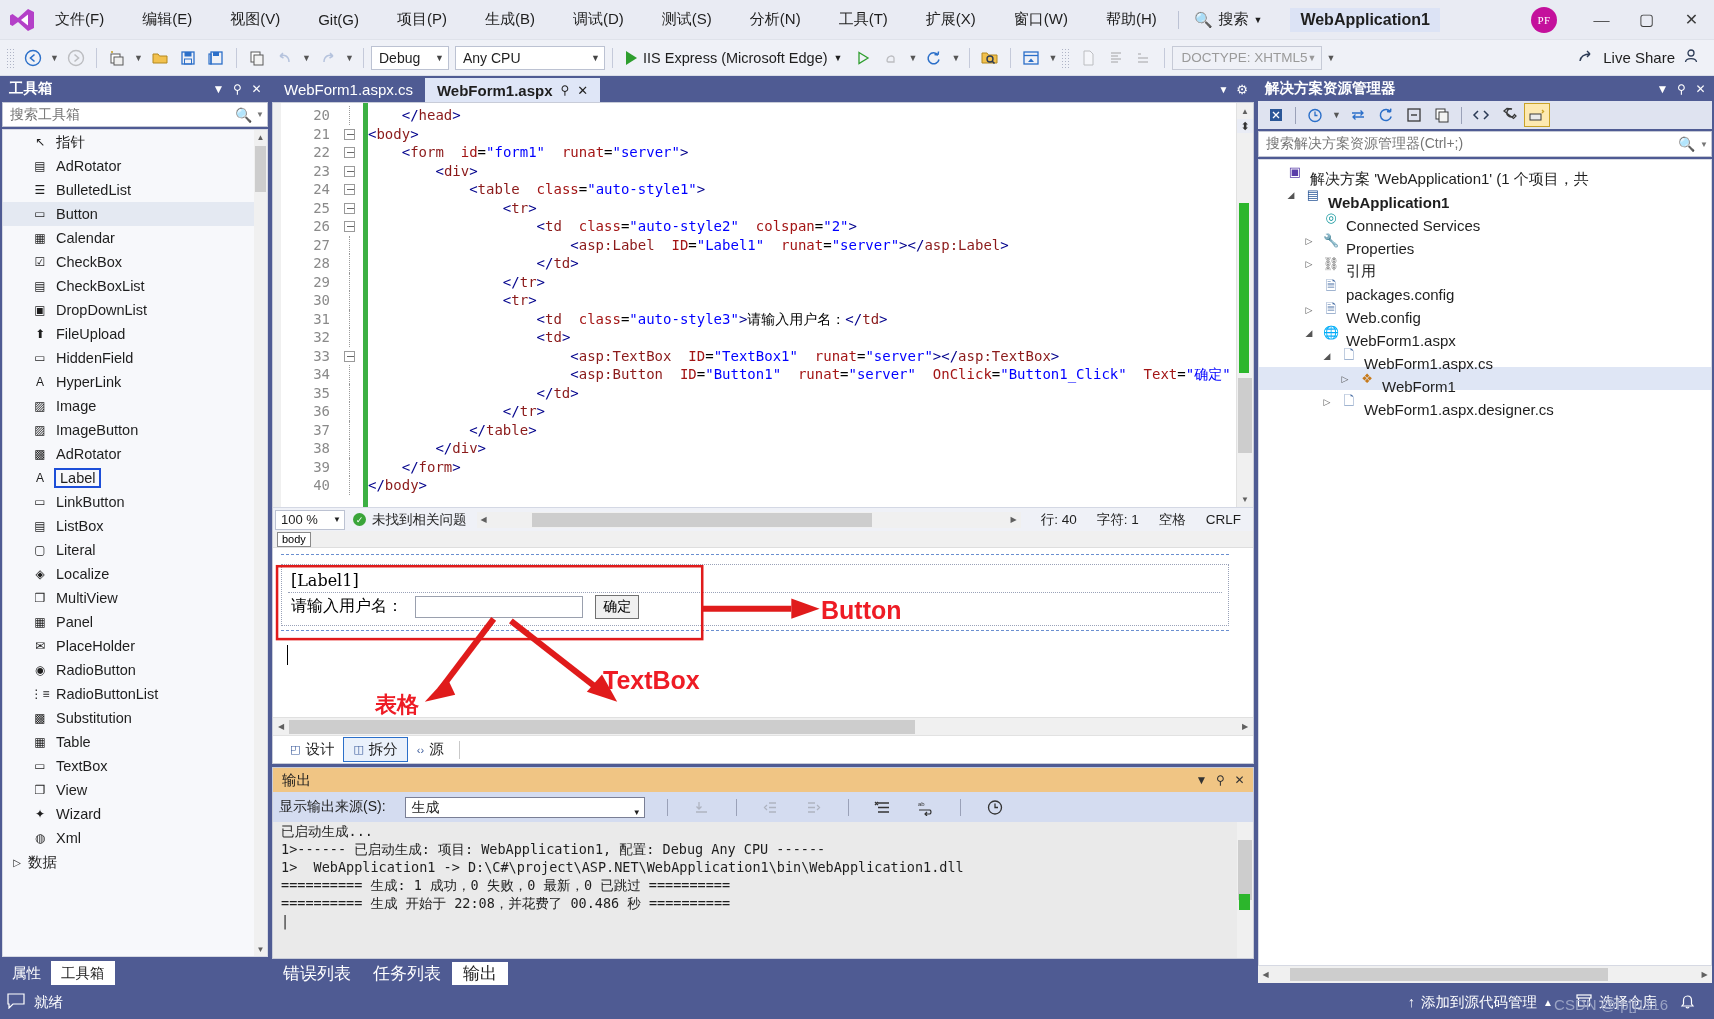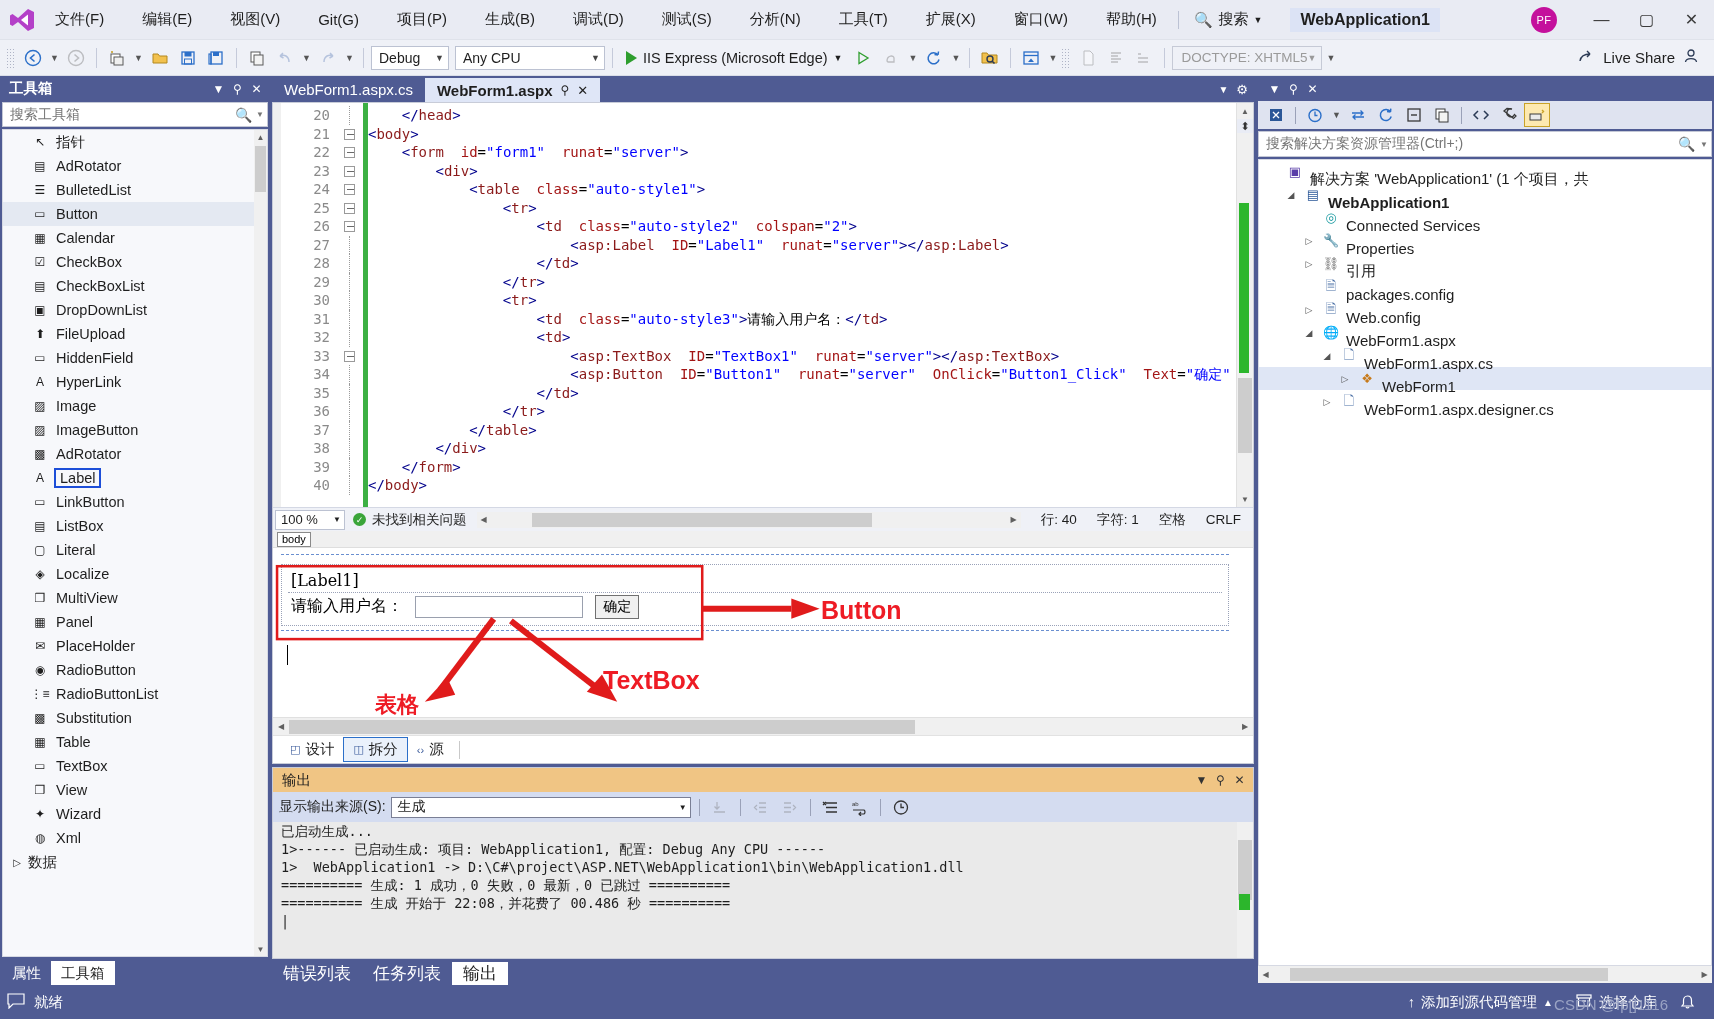--- a/index.html
+++ b/index.html
@@ -27,21 +27,21 @@
   }
   .menu-sep { width:1px; height:18px; background:#bcc2d4; margin:0 10px; }
   .tb-search {
     display:flex; align-items:center; gap:5px; font-size:15px; color:#1e1e1e; padding:3px 6px;
   }
   .tb-search .mag { font-size:15px; }
   .title-app {
     margin-left:22px; font-weight:bold; font-size:16px; color:#1e1e1e;
     background:#dce3f5; padding:3px 10px;
   }
-  .titlebar-right { margin-left:auto; display:flex; align-items:center; }
+  .titlebar-right { margin-left:auto; display:flex; align-items:center;font-family:Liberation Serif, serif; }
   .avatar {
     width:26px;height:26px;border-radius:50%;background:#c4109c;color:#fff;
     font-size:11px;display:flex;align-items:center;justify-content:center;margin-right:22px;
     letter-spacing:.5px;
   }
   .wbtn { width:45px;height:40px;display:flex;align-items:center;justify-content:center;
           font-size:16px;color:#3b3b3b; }
 
   
   .toolbar {
@@ -194,23 +194,23 @@
   .vt-sep { width:1px;height:18px;background:#c9c9c9;margin-left:6px; }
 
   
   .output-panel { margin:3px 2px 0 2px; display:flex; flex-direction:column; height:192px;
                   border:1px solid #c8ccd8; background:#fff; }
   .output-head { height:24px; background:#f0c584; display:flex; align-items:center; padding:0 4px 0 9px;
                  font-size:14.5px; color:#1e1e1e; }
   .output-head .oh-title { flex:1; }
   .oh-btn { width:19px;height:19px;display:flex;align-items:center;justify-content:center;font-size:12px;color:#333; }
   .output-toolbar { height:30px; background:#d4dcf0; display:flex; align-items:center; padding:0 6px;
-                    font-size:14px; color:#1e1e1e; gap:5px; }
-  .out-combo { height:21px;border:1px solid #7a7f95;background:#fff;display:flex;align-items:center;
-               justify-content:space-between;padding:0 3px 0 6px;width:300px;font-size:14px; }
+                    font-size:14px; color:#1e1e1e; gap:19px; }
+  .out-combo { height:21px;border:1px solid #7a7f95;background:#fff;display:flex;align-items:flex-end;
+               justify-content:space-between;padding:0 3px 0 6px;width:240px;font-size:14px; }
   .ot-ico { width:24px;height:22px;display:flex;align-items:center;justify-content:center;font-size:14px;color:#3b3b3b; }
   .ot-ico.dim { opacity:.35; }
   .ot-div { width:1px;height:17px;background:#9aa1b8;margin:0 3px; }
   .output-body { flex:1; background:#eaeaea; position:relative; overflow:hidden;
                  font-family:"DejaVu Sans Mono","Liberation Mono",monospace; font-size:13.5px; color:#1e1e1e; }
   .output-body .ol { line-height:18px; padding-left:8px; white-space:pre; }
   .out-scroll-v { position:absolute;right:0;top:0;bottom:0;width:16px;background:#f0f0f0; }
   .out-scroll-v .thumb { position:absolute;left:1px;right:1px;top:18px;height:60px;background:#cdcdcd; }
   .out-scroll-v .mk { position:absolute;left:2px;right:3px;top:72px;height:16px;background:#2cb62c; }
   .bottom-tabs { height:26px; display:flex; align-items:flex-end; padding-left:2px; gap:0; background:#4f5b93; }
@@ -860,20 +860,21 @@
 
       <div class="bottom-tabs">
         <div class="btab">错误列表</div>
         <div class="btab">任务列表</div>
         <div class="btab active">输出</div>
       </div>
     </div>
 
     <div class="solution">
       <div class="panel-head">
+        <span class="ph-title">解决方案资源管理器</span>
         <span class="ph-btn">▼</span>
         <span class="ph-btn">⚲</span>
         <span class="ph-btn">✕</span>
       </div>
       <div class="se-toolbar">
         <span class="se-ico">
           <svg width="18" height="18" viewBox="0 0 18 18">
               <rect x="3" y="3" width="12" height="12" fill="#2b5797"></rect>
               <path d="M6 6 L12 12 M12 6 L6 12" stroke="#fff" stroke-width="1.3"></path>
             </svg>

